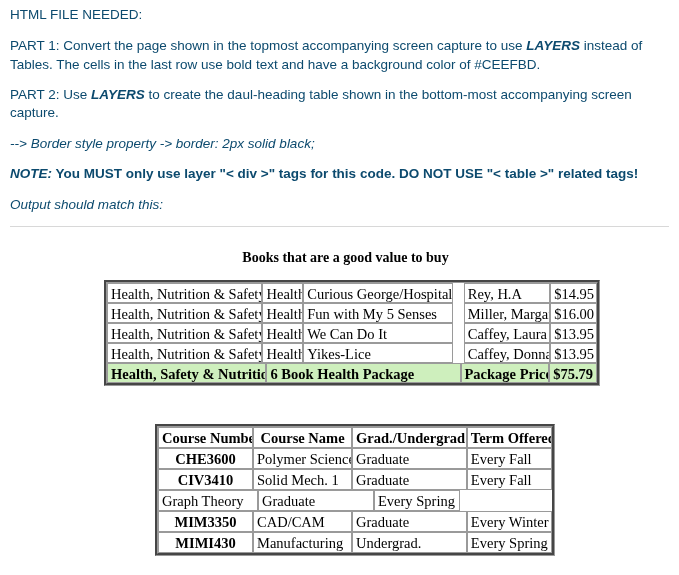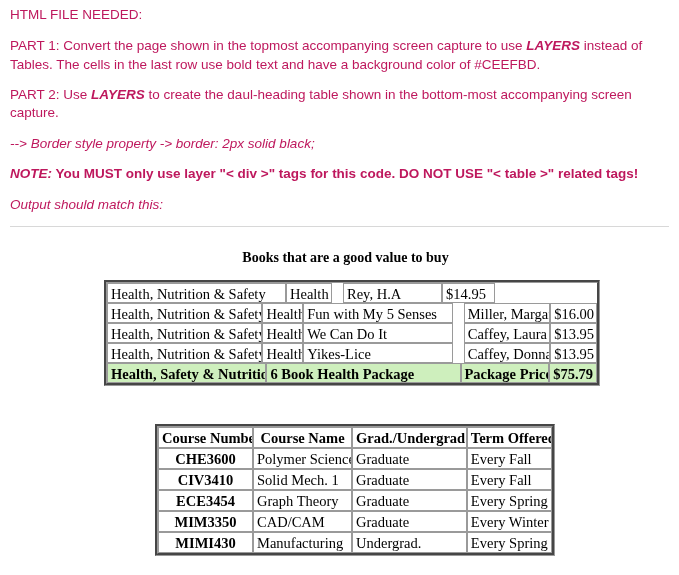--- a/index.html
+++ b/index.html
@@ -16,21 +16,21 @@
   }
 
   
   .instructions {
     padding: 6px 10px 0 10px;
   }
   .instructions p {
     margin: 0 0 12px 0;
     font-size: 13.5px;
     line-height: 1.36;
-    color: #be185d;
+    color: #0c4a6e;
   }
   .instructions p:first-child { margin-bottom: 13px; }
   .ital { font-style: italic; }
   .bolditalic { font-weight: bold; font-style: italic; }
   .bold { font-weight: bold; }
   .note-line { font-weight: bold; }
 
   hr.divider {
     border: 0;
     border-top: 1px solid #d8d8d8;
@@ -138,20 +138,21 @@
 <hr class="divider">
 
 <div class="books-title">Books that are a good value to buy</div>
 
 <div class="books-wrap">
   <div class="layer-table books-table">
 
     <div class="lrow">
       <div class="lcell bc1">Health, Nutrition &amp; Safety</div>
       <div class="lcell bc2">Health</div>
+      <div class="lcell bc3">Curious George/Hospital</div>
       <div class="lcell bc-author">Rey, H.A</div>
       <div class="lcell bc4">$14.95</div>
     </div>
 
     <div class="lrow">
       <div class="lcell bc1">Health, Nutrition &amp; Safety</div>
       <div class="lcell bc2">Health</div>
       <div class="lcell bc3">Fun with My 5 Senses</div>
       <div class="lcell bc-author">Miller, Margaret</div>
       <div class="lcell bc4">$16.00</div>
@@ -201,21 +202,20 @@
     </div>
 
     <div class="lrow crow">
       <div class="lcell cc1">CIV3410</div>
       <div class="lcell cc2">Solid Mech. 1</div>
       <div class="lcell cc3">Graduate</div>
       <div class="lcell cc4">Every Fall</div>
     </div>
 
     <div class="lrow crow">
-      <div class="lcell cc1">ECE3454</div>
       <div class="lcell cc2">Graph Theory</div>
       <div class="lcell cc3">Graduate</div>
       <div class="lcell cc4">Every Spring</div>
     </div>
 
     <div class="lrow crow">
       <div class="lcell cc1">MIM3350</div>
       <div class="lcell cc2">CAD/CAM</div>
       <div class="lcell cc3">Graduate</div>
       <div class="lcell cc4">Every Winter</div>

